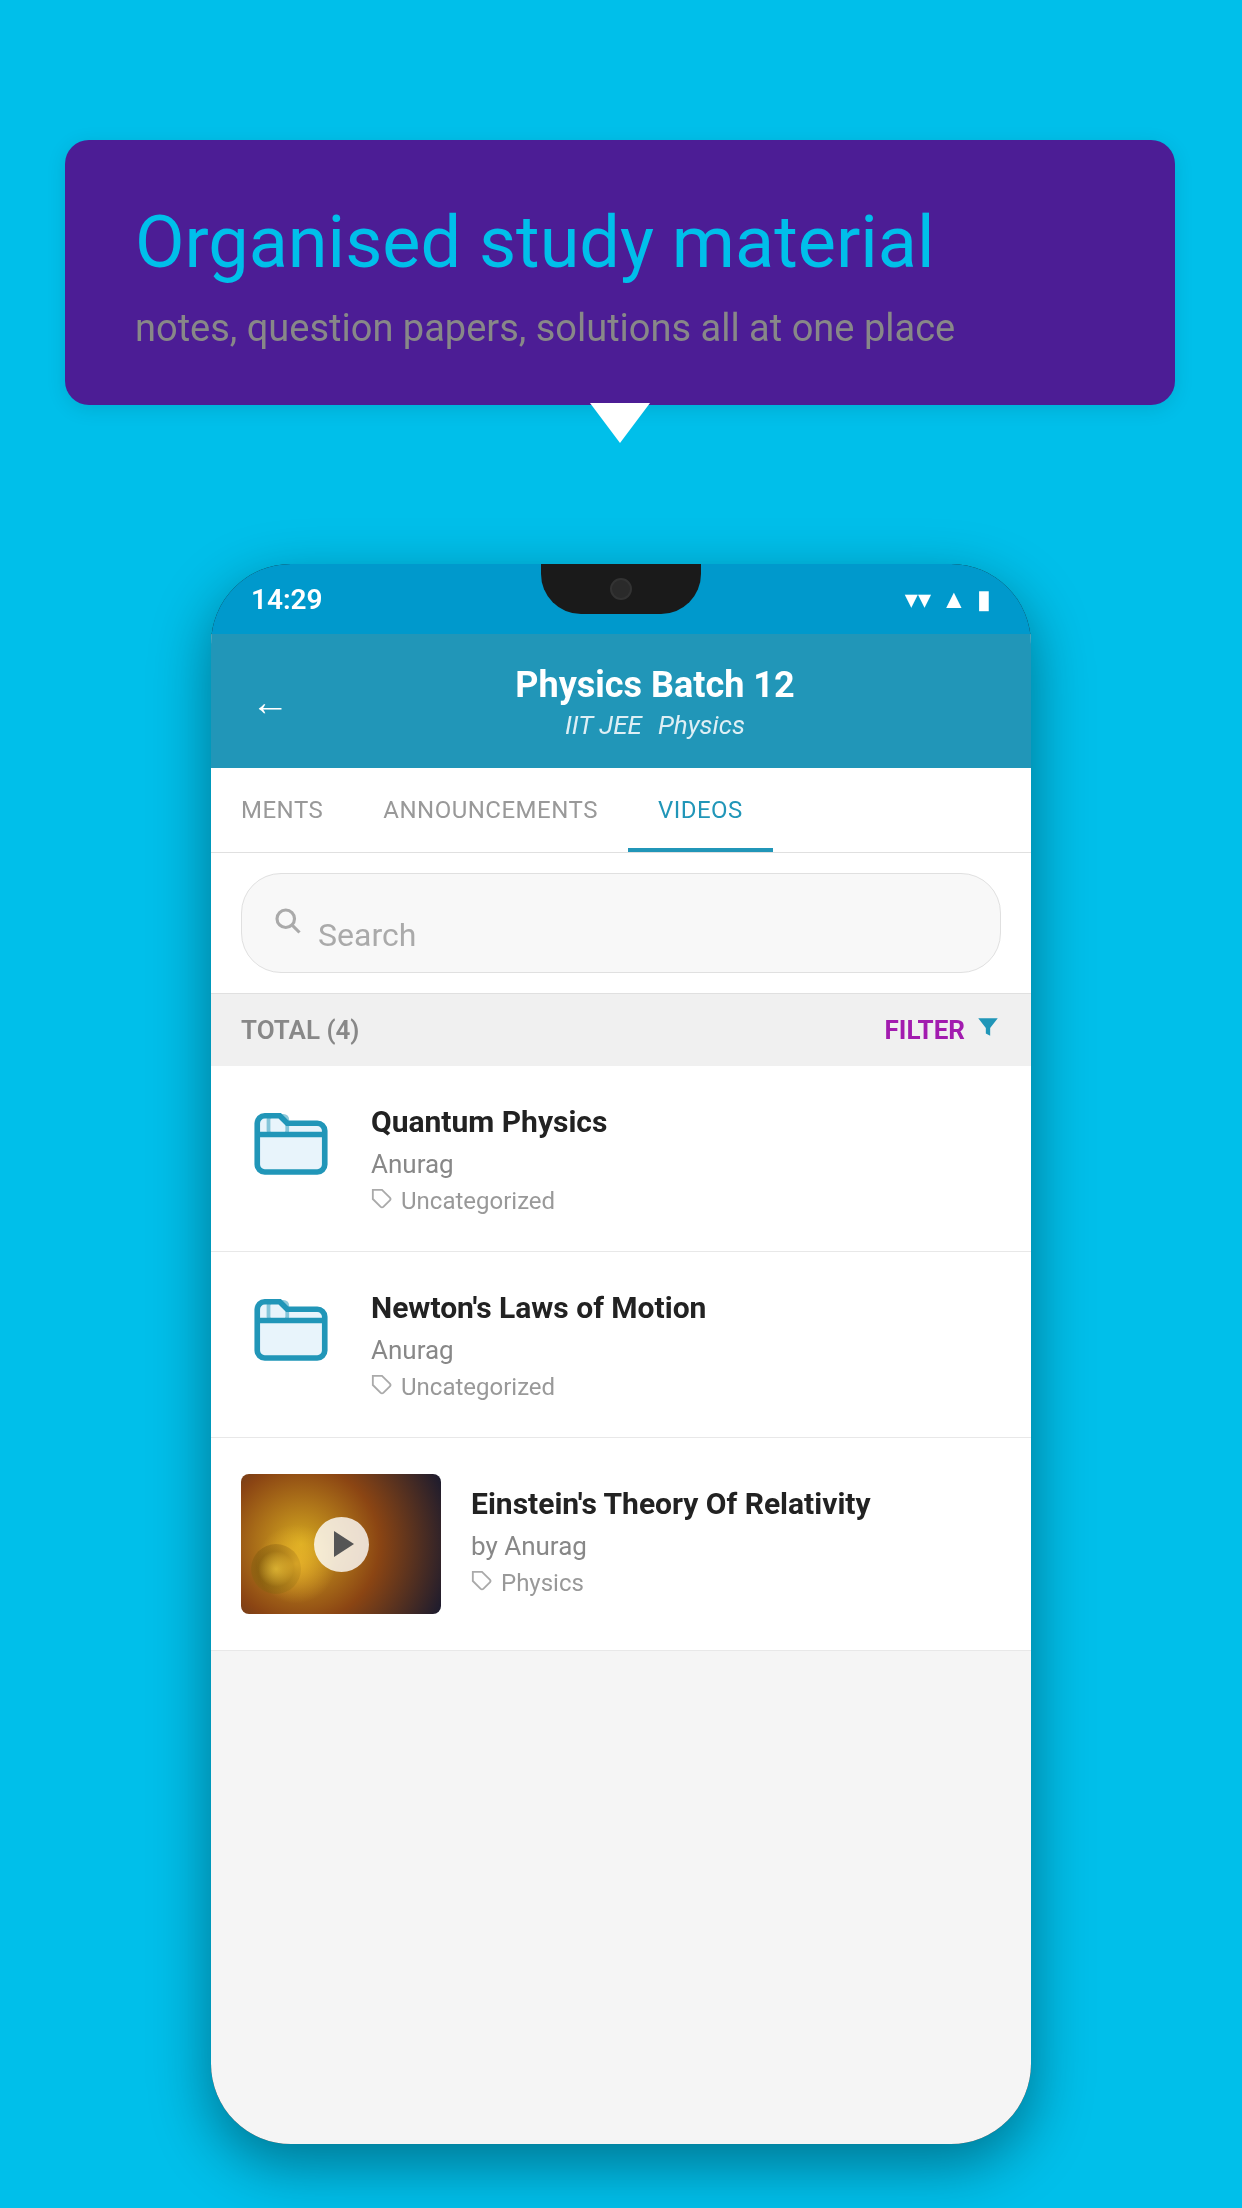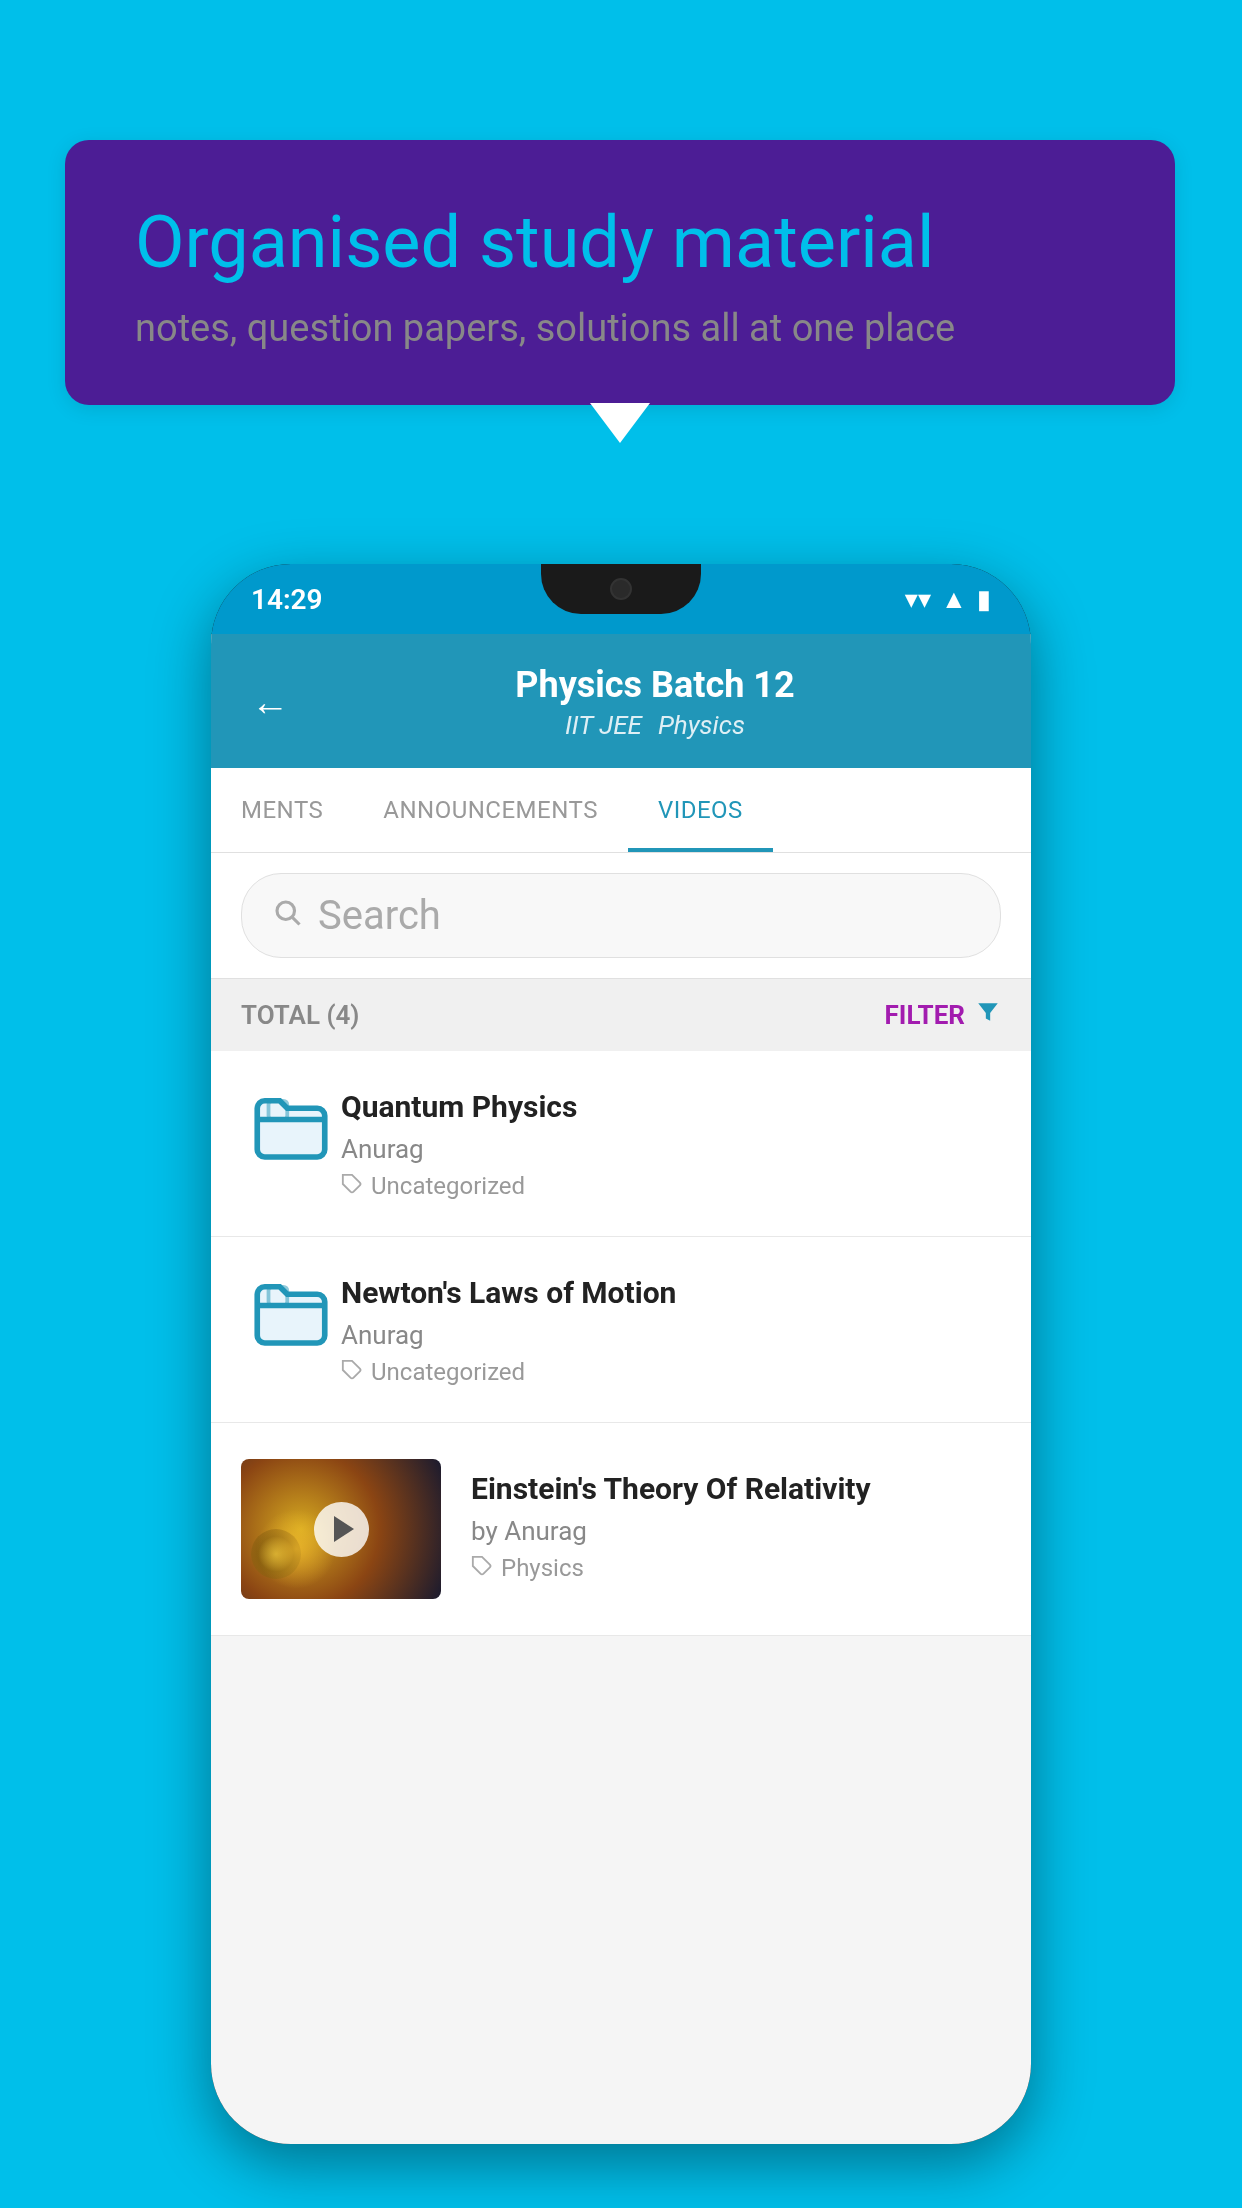--- a/index.html
+++ b/index.html
@@ -221,22 +221,23 @@
       padding: 18px 30px;
       gap: 16px;
     }
 
     .search-icon-svg {
       color: #999;
       font-size: 30px;
     }
 
     .search-text {
-      font-size: 40px;
+      font-size: 32px;
       color: #aaa;
+      margin-top: 24px;
     }
 
     
     .filter-row {
       background: #f0f0f0;
       padding: 20px 30px;
       display: flex;
       align-items: center;
       justify-content: space-between;
       gap: 32px;
@@ -265,20 +266,21 @@
     
     .video-list {
       background: white;
     }
 
     .video-item {
       display: flex;
       align-items: flex-start;
       padding: 36px 30px;
       border-bottom: 1px solid #e8e8e8;
+      gap: 30px;
     }
 
     .video-thumb {
       width: 100px;
       height: 100px;
       flex-shrink: 0;
       display: flex;
       align-items: center;
       justify-content: center;
     }

